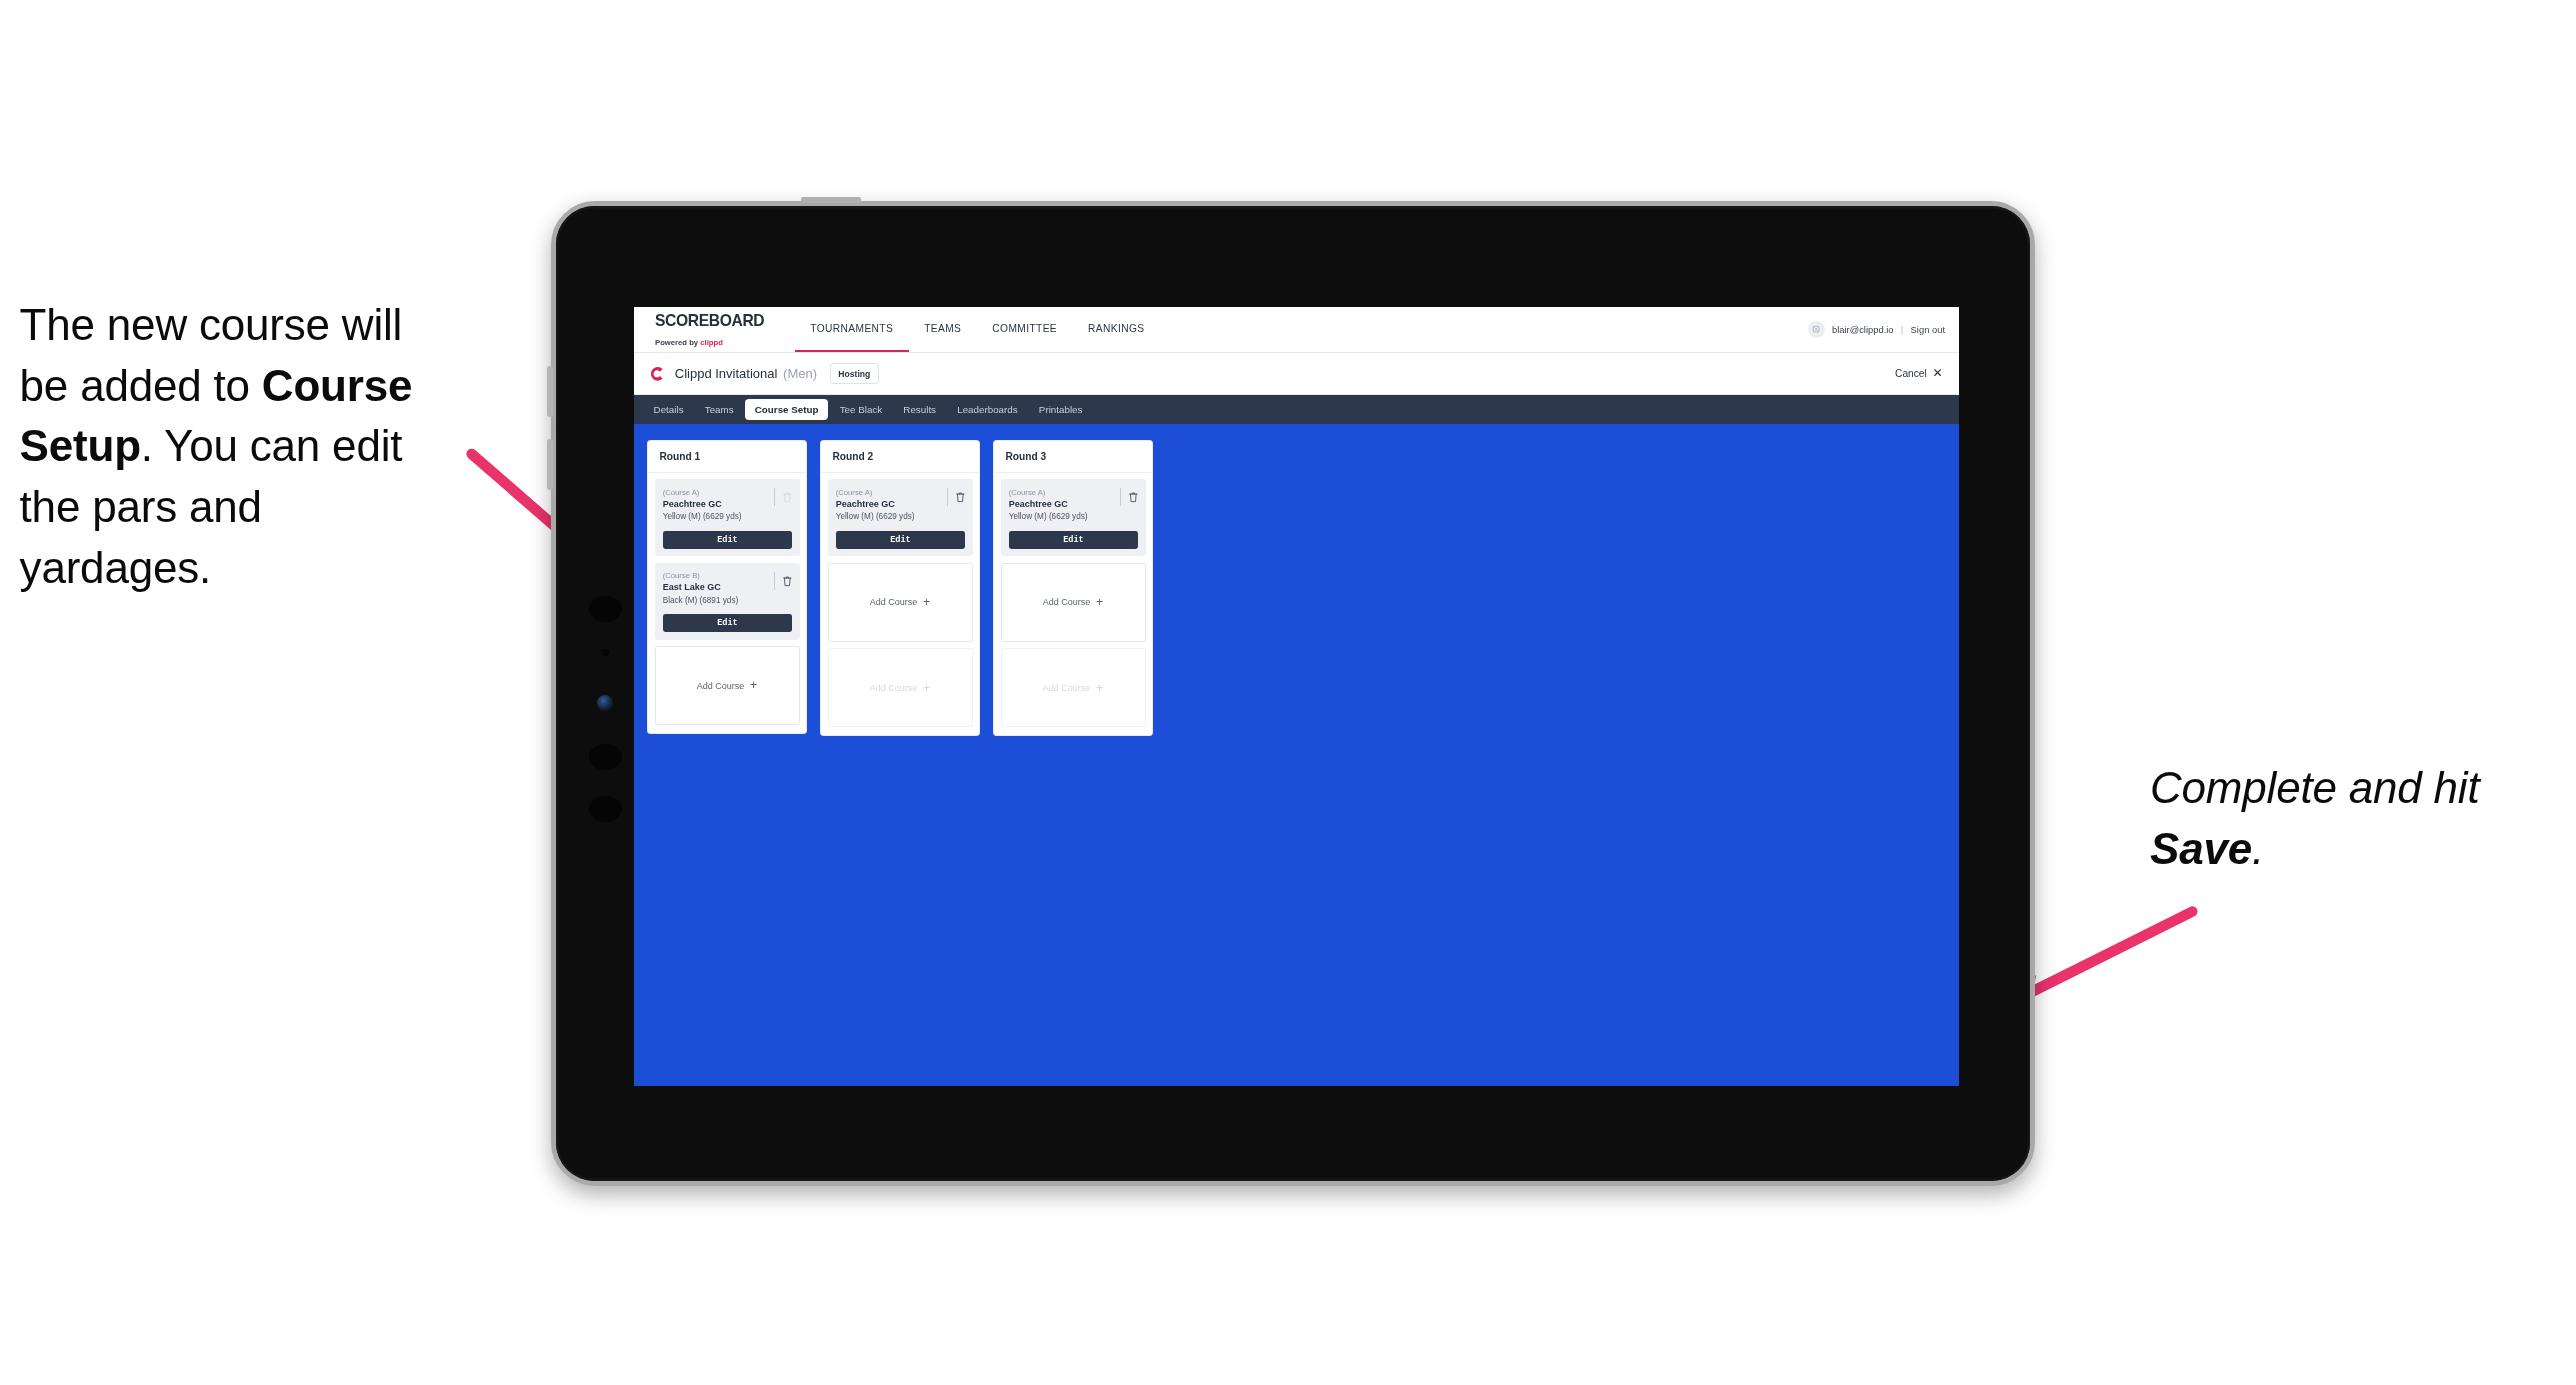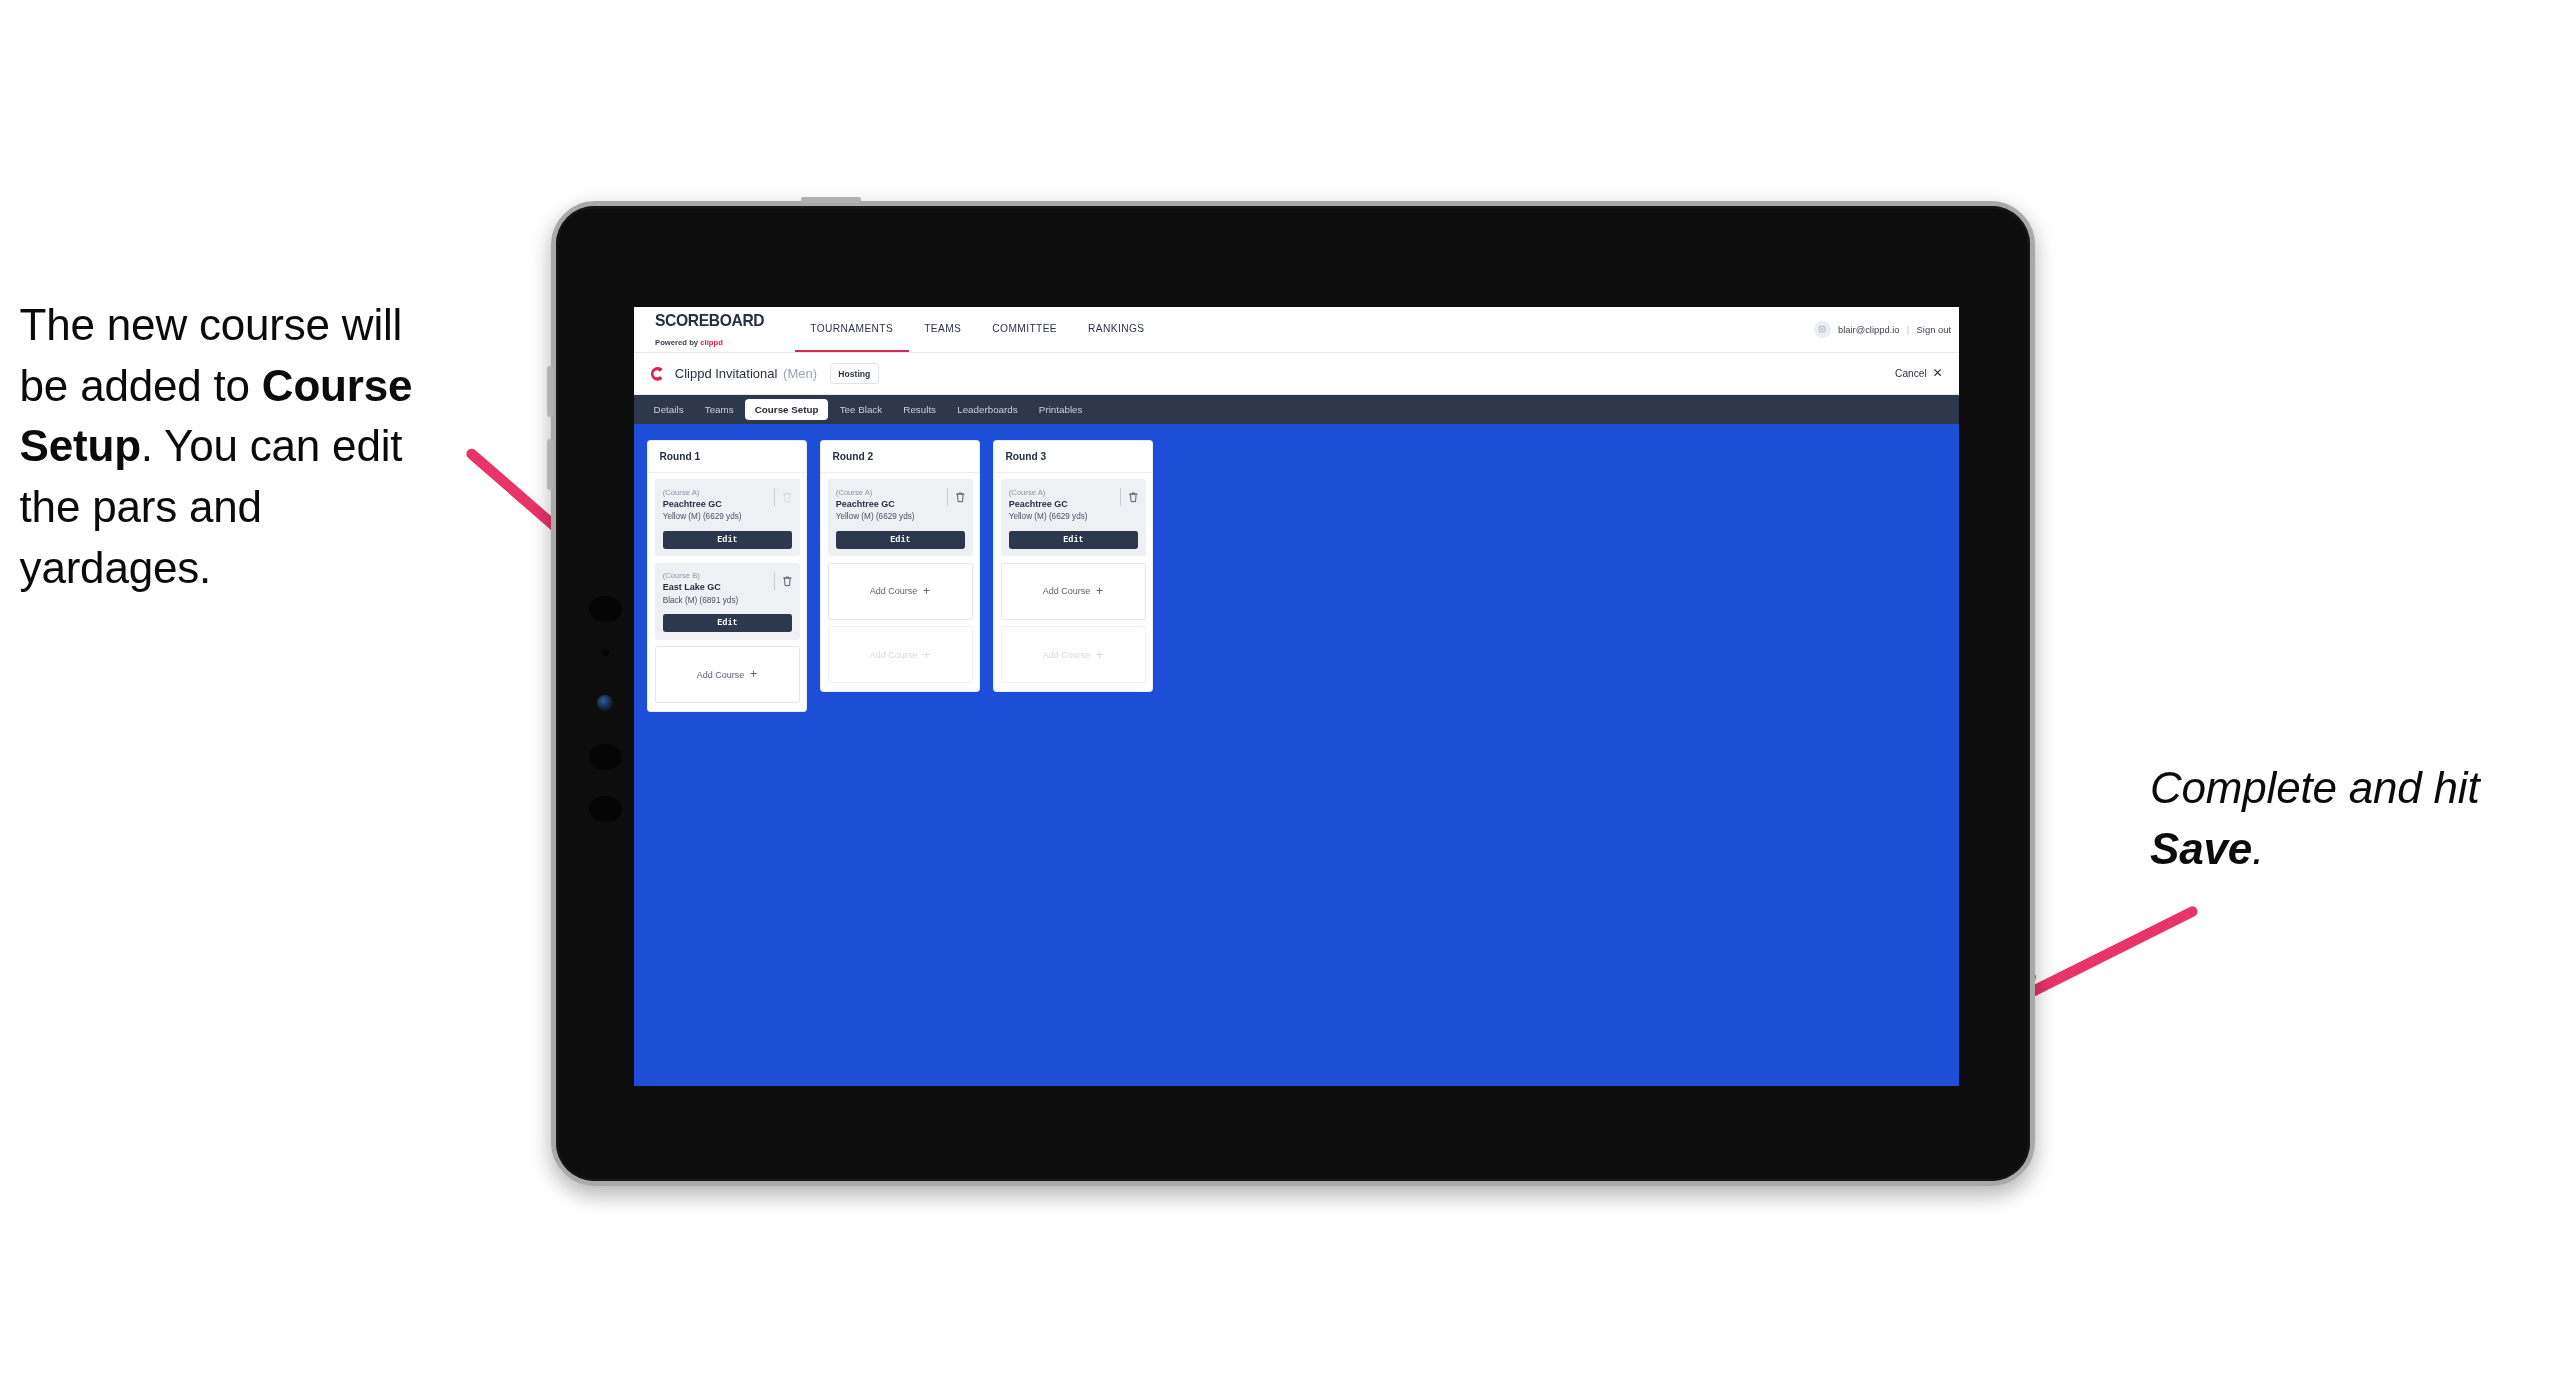--- a/index.html
+++ b/index.html
@@ -101,21 +101,21 @@
   .nav-tabs { display: flex; align-items: stretch; }
   .nav-tab {
     display: flex; align-items: center; padding: 0 15.5px;
     font-size: 10.2px; color: #2c3443; letter-spacing: 0.4px;
     border-bottom: 2.4px solid transparent; cursor: pointer;
   }
   .nav-tab.active { border-bottom-color: #d32a54; }
 
   .nav-right {
     margin-left: auto; display: flex; align-items: center;
-    gap: 7.3px; padding-right: 8px;
+    gap: 7.3px; padding-right: 14px;
     font-size: 9.4px; color: #3b4352;
   }
   .avatar {
     width: 16.3px; height: 16.3px; border-radius: 50%;
     background: #eceef2; display: flex; align-items: center;
     justify-content: center; color: #9aa1ad; font-size: 8.2px;
   }
   .nav-sep { color: #b9bec7; }
   .signout { cursor: pointer; }
 
@@ -186,21 +186,21 @@
 
   .edit-btn {
     margin-top: 7.3px; width: 100%; height: 18px;
     background: #2e384c; color: #ffffff; border: none; border-radius: 2.4px;
     font-size: 8.6px; font-weight: 600; cursor: pointer;
     font-family: Liberation Mono, monospace;
   }
 
   .add-course {
     border: 0.8px solid #e3e6ea; border-radius: 2.4px;
-    background: #ffffff; height: 57px;
+    background: #ffffff; height: 79px;
     display: flex; align-items: center; justify-content: center;
     gap: 5.7px; font-size: 9px; color: #5a6373; cursor: pointer;
   }
   .add-course.ghost { color: #d5d9df; border-color: #f0f1f4; cursor: default; }
   .plus { font-size: 12.2px; line-height: 1; font-weight: 300; }
 </style>
 </head>
 <body>
 
 <div class="stage">

